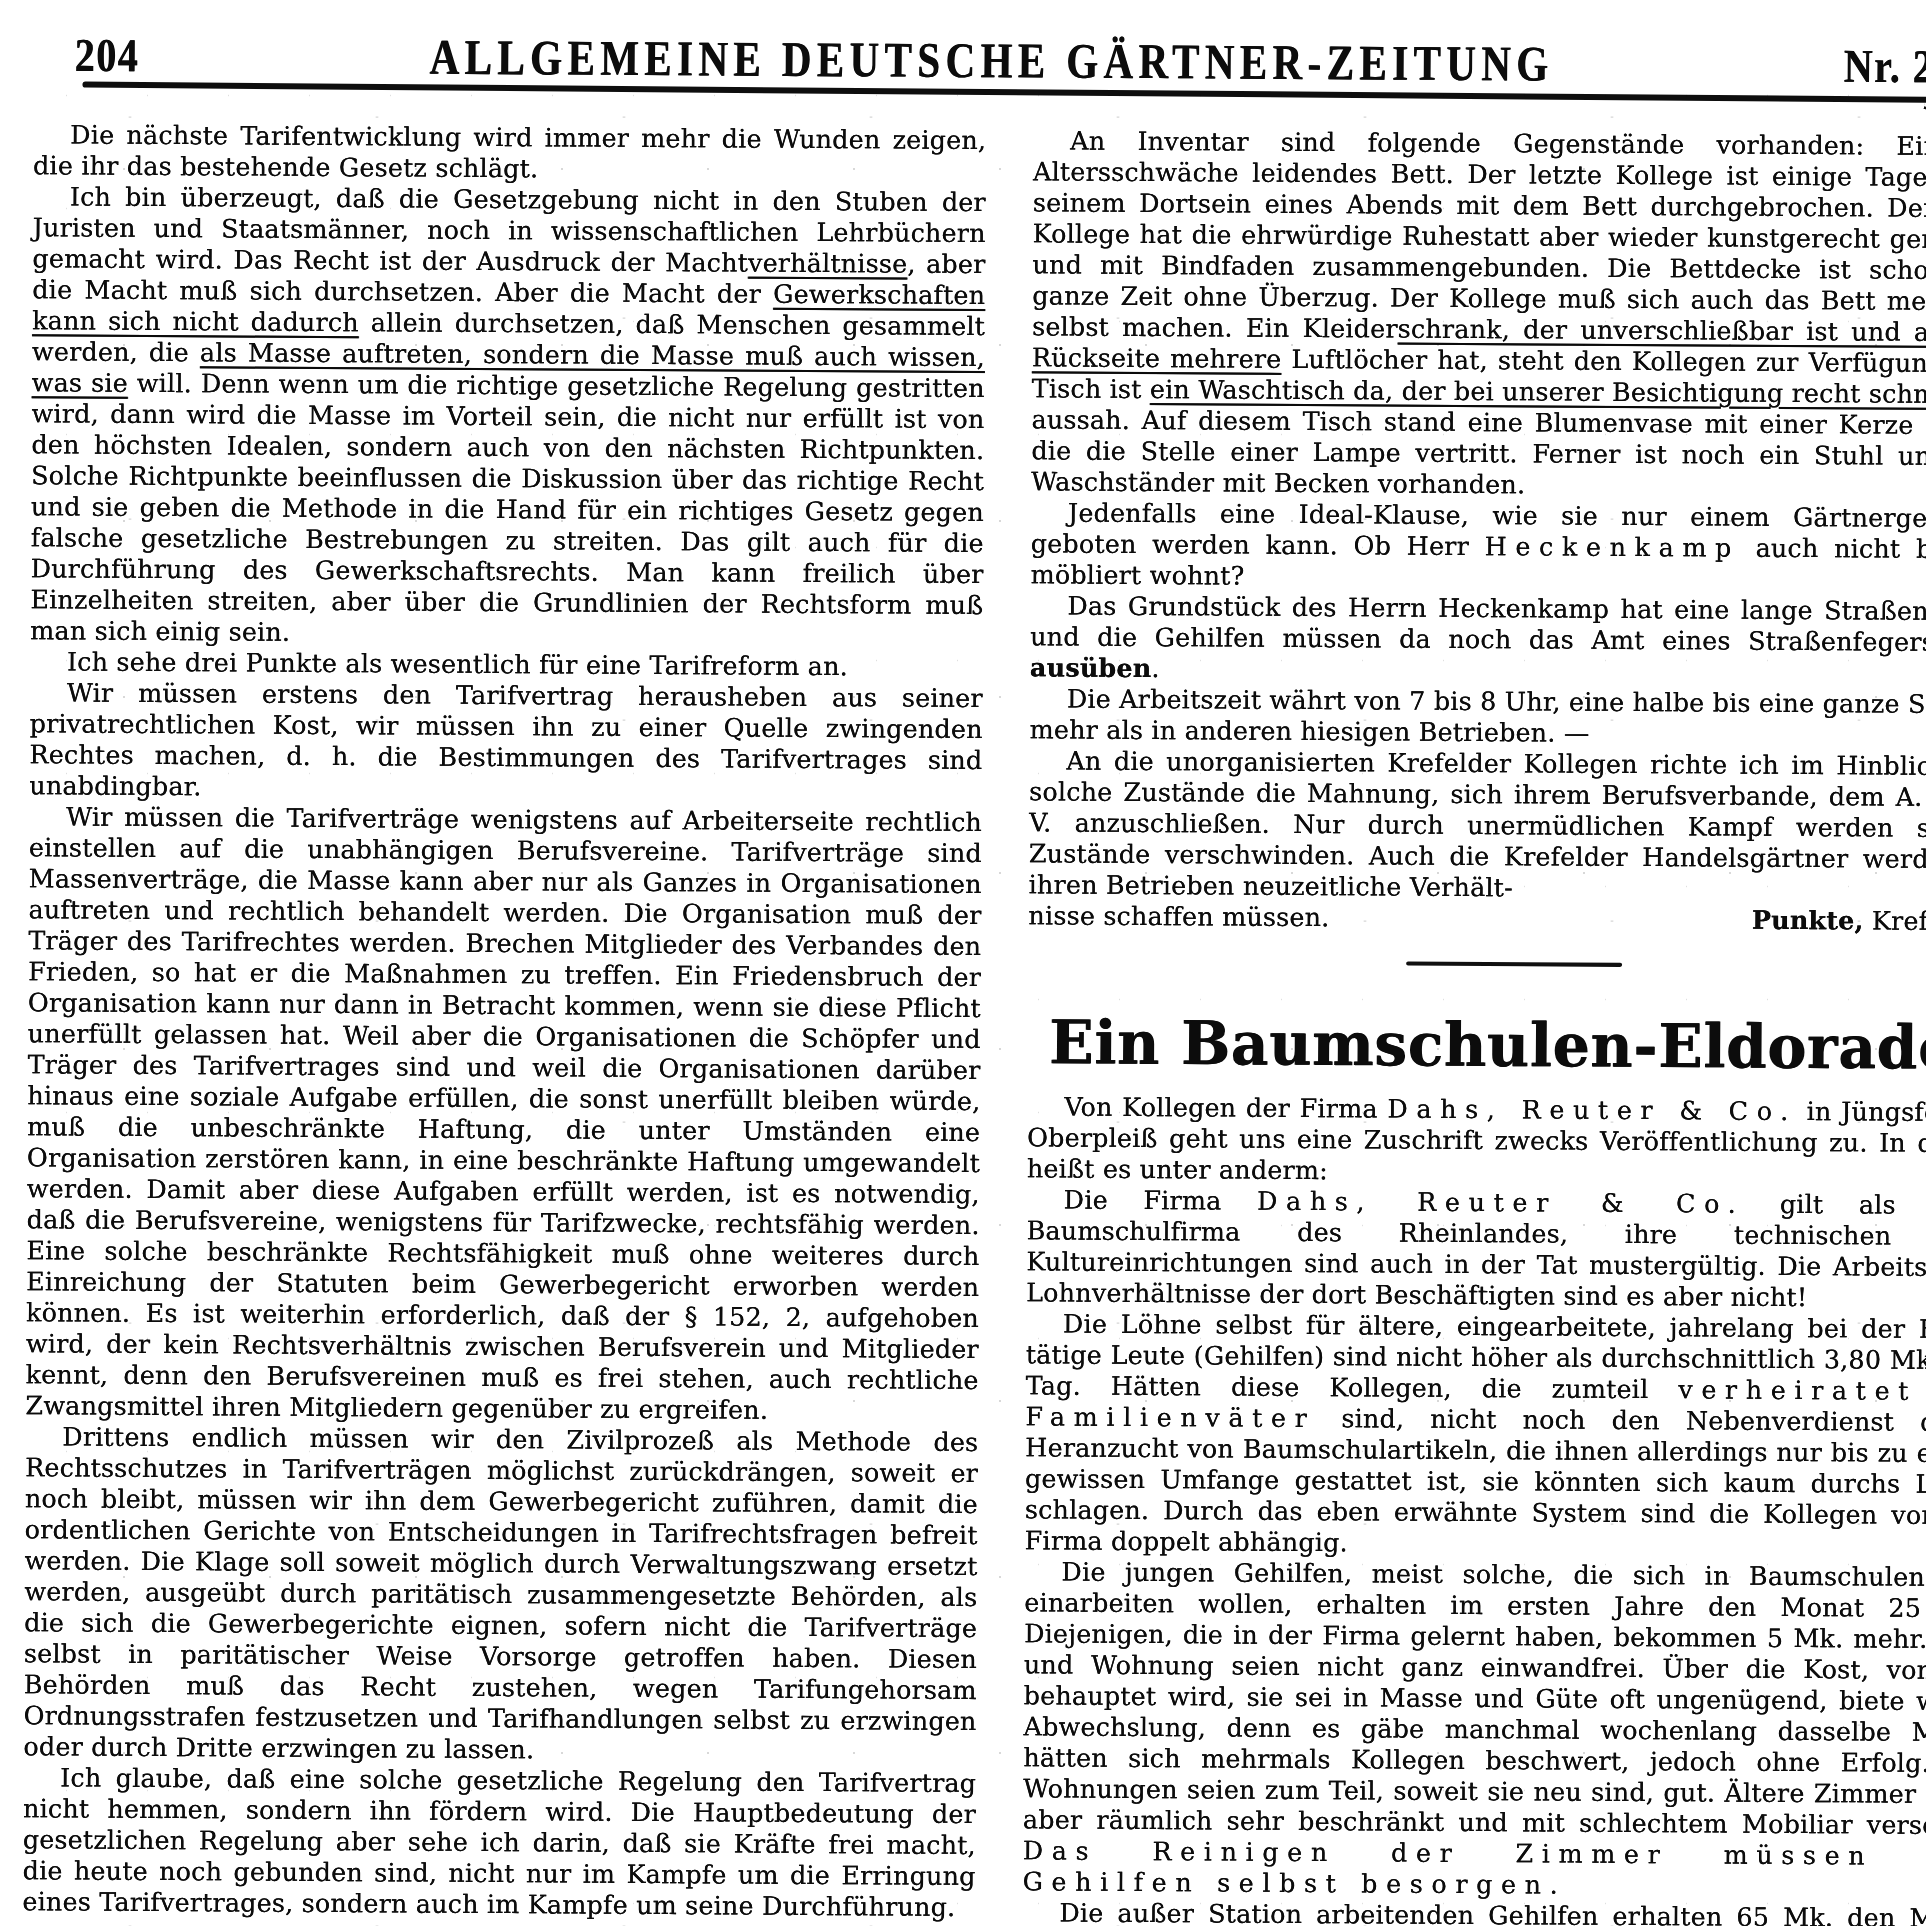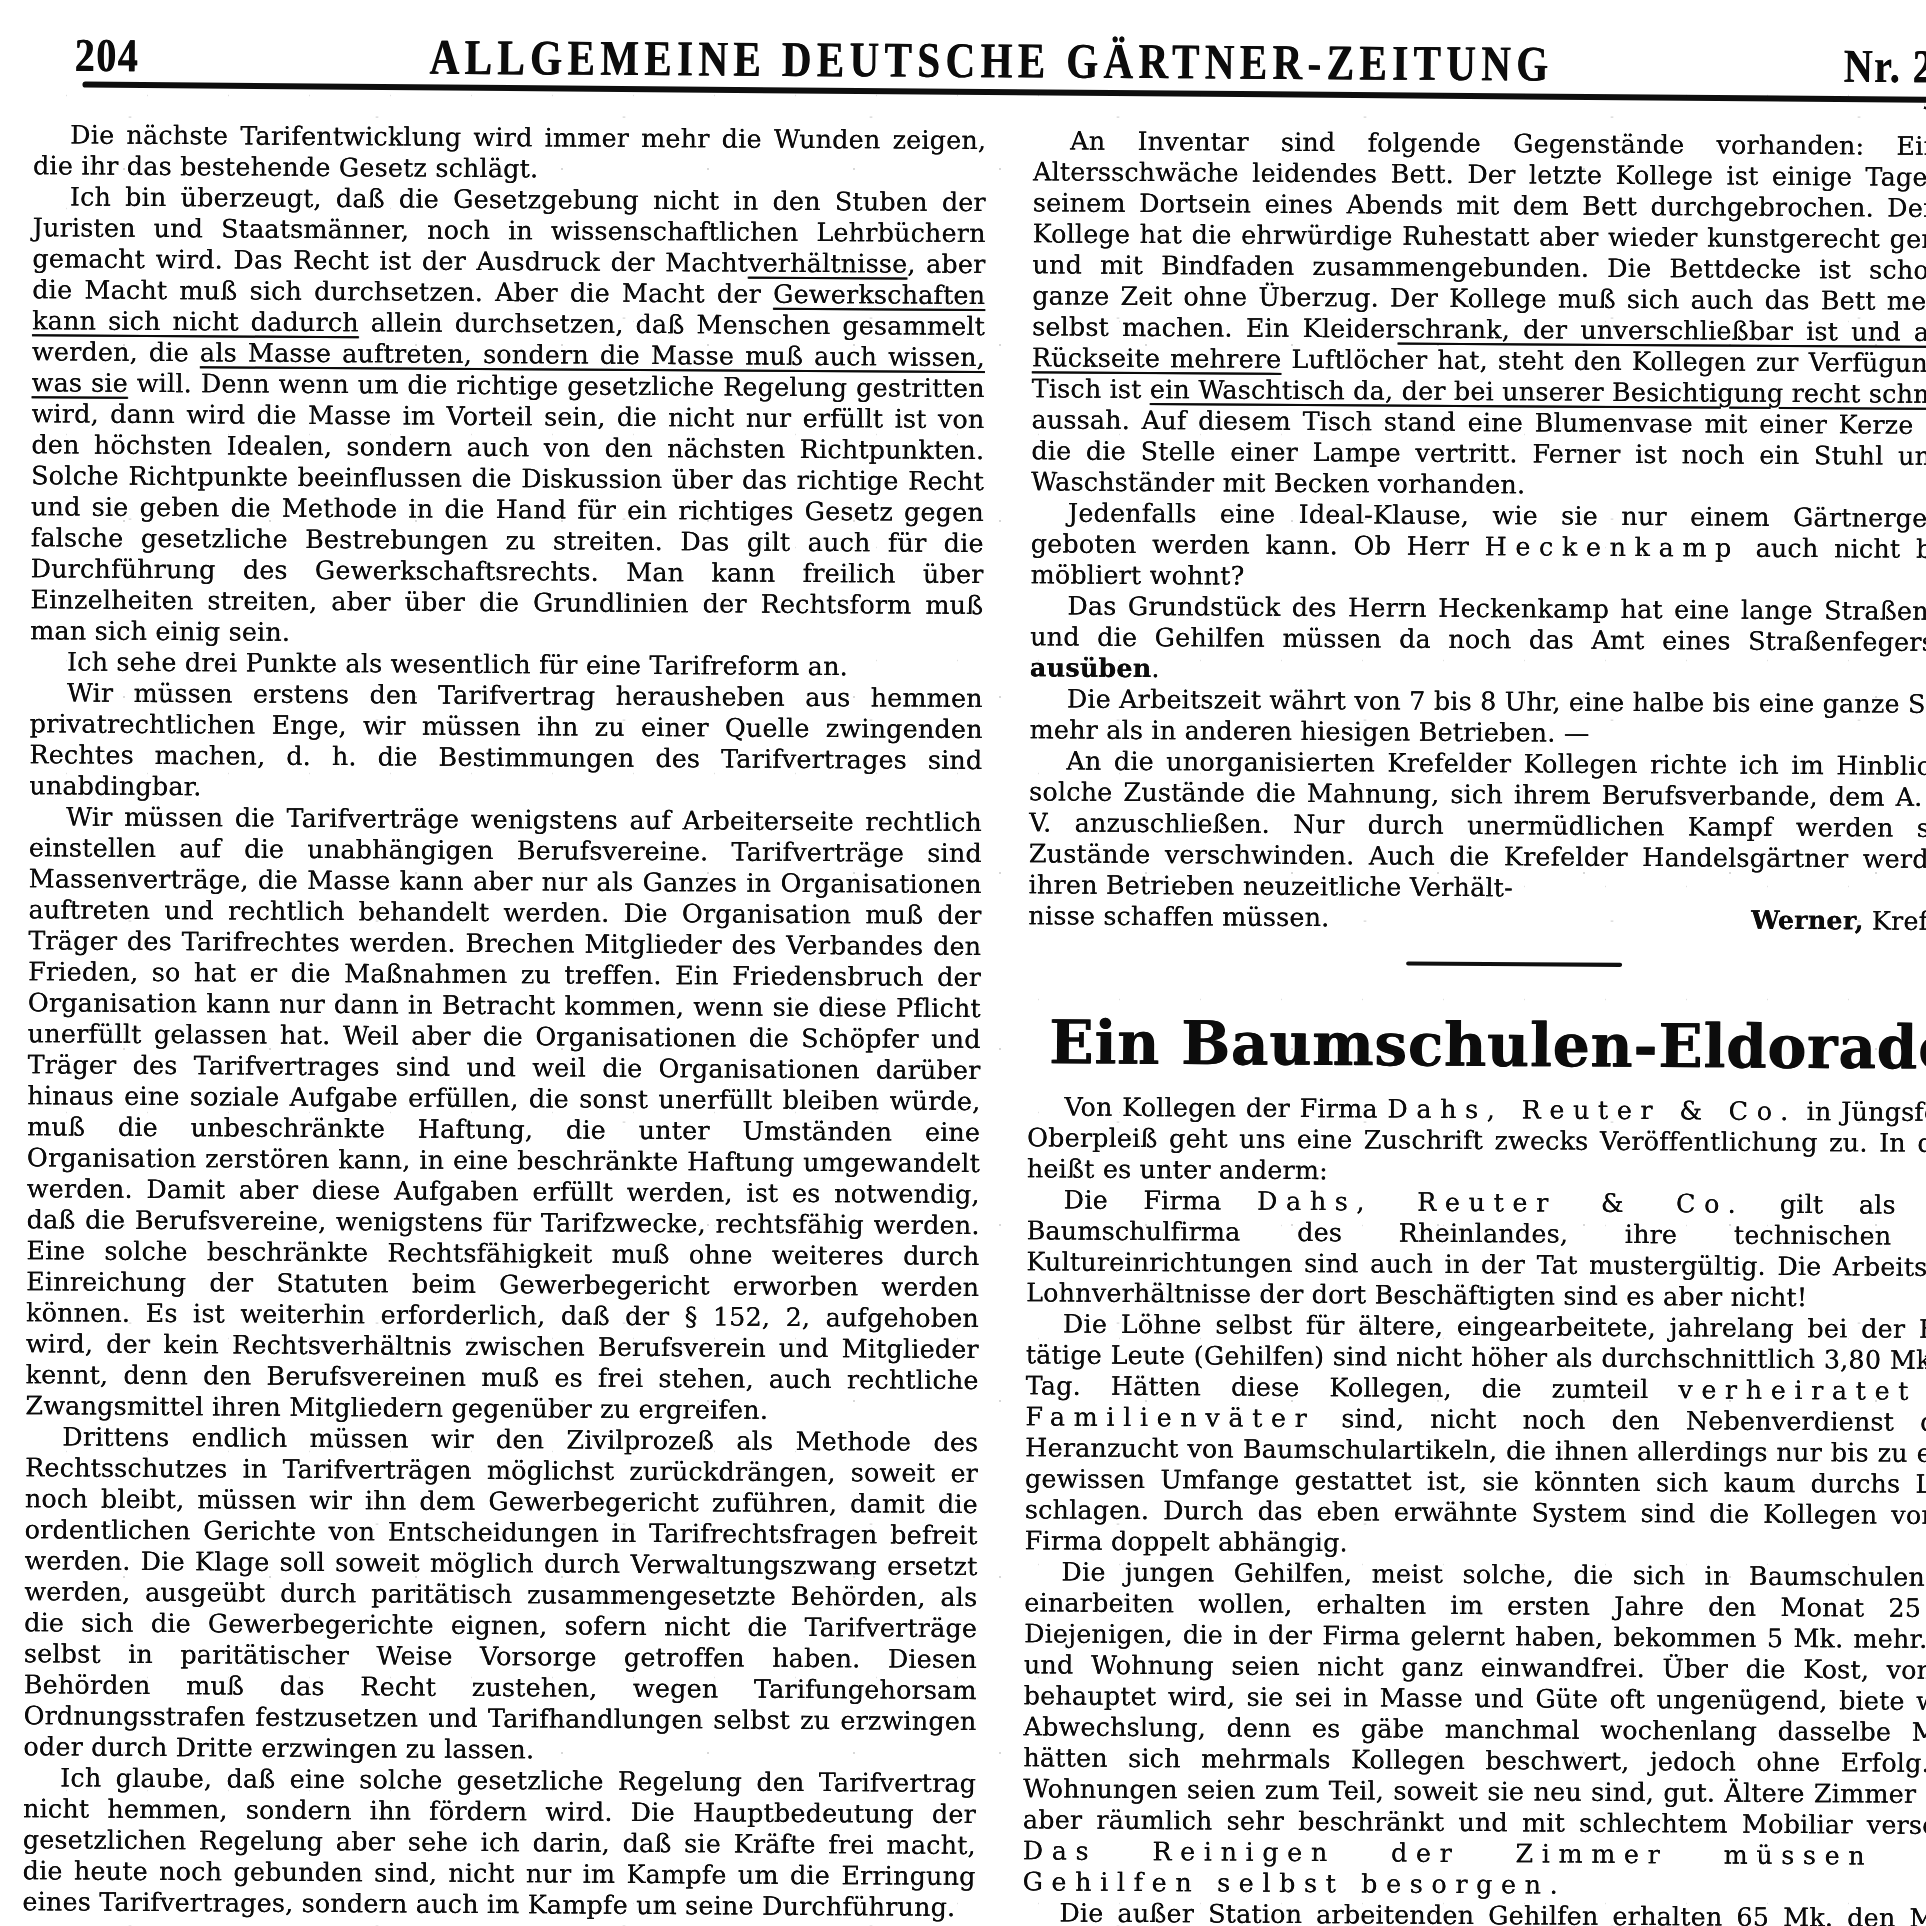--- a/index.html
+++ b/index.html
@@ -105,34 +105,34 @@
       <span class="title">ALLGEMEINE DEUTSCHE GÄRTNER-ZEITUNG</span>
       <span class="issue">Nr. 26</span>
     </div>
     <div class="masthead-rule"></div>
 
     <div class="columns">
       <div class="col col-left" id="col-left">
           <p class="para"><span class="run">Die nächste Tarifentwicklung wird immer mehr die Wunden zeigen, die ihr das bestehende Gesetz schlägt.</span></p>
           <p class="para"><span class="run">Ich bin überzeugt, daß die Gesetzgebung nicht in den Stuben der Juristen und Staatsmänner, noch in wissenschaftlichen Lehrbüchern gemacht wird. Das Recht ist der Ausdruck der Macht</span><span class="run marked">verhältnisse</span><span class="run">, aber die Macht muß sich durchsetzen. Aber die Macht der </span><span class="run marked">Gewerkschaften kann sich nicht dadurch</span><span class="run"> allein durchsetzen, daß Menschen gesammelt werden, die </span><span class="run marked">als Masse auftreten, sondern die Masse muß auch wissen, was sie</span><span class="run"> will. Denn wenn um die richtige gesetzliche Regelung gestritten wird, dann wird die Masse im Vorteil sein, die nicht nur erfüllt ist von den höchsten Idealen, sondern auch von den nächsten Richtpunkten. Solche Richtpunkte beeinflussen die Diskussion über das richtige Recht und sie geben die Methode in die Hand für ein richtiges Gesetz gegen falsche gesetzliche Bestrebungen zu streiten. Das gilt auch für die Durchführung des Gewerkschaftsrechts. Man kann freilich über Einzelheiten streiten, aber über die Grundlinien der Rechtsform muß man sich einig sein.</span></p>
           <p class="para"><span class="run">Ich sehe drei Punkte als wesentlich für eine Tarifreform an.</span></p>
-          <p class="para"><span class="run">Wir müssen erstens den Tarifvertrag herausheben aus hemmen privatrechtlichen Enge, wir müssen ihn zu einer Quelle zwingenden Rechtes machen, d. h. die Bestimmungen des Tarifvertrages sind unabdingbar.</span></p>
+          <p class="para"><span class="run">Wir müssen erstens den Tarifvertrag herausheben aus seiner privatrechtlichen Kost, wir müssen ihn zu einer Quelle zwingenden Rechtes machen, d. h. die Bestimmungen des Tarifvertrages sind unabdingbar.</span></p>
           <p class="para"><span class="run">Wir müssen die Tarifverträge wenigstens auf Arbeiterseite rechtlich einstellen auf die unabhängigen Berufsvereine. Tarifverträge sind Massenverträge, die Masse kann aber nur als Ganzes in Organisationen auftreten und rechtlich behandelt werden. Die Organisation muß der Träger des Tarifrechtes werden. Brechen Mitglieder des Verbandes den Frieden, so hat er die Maßnahmen zu treffen. Ein Friedensbruch der Organisation kann nur dann in Betracht kommen, wenn sie diese Pflicht unerfüllt gelassen hat. Weil aber die Organisationen die Schöpfer und Träger des Tarifvertrages sind und weil die Organisationen darüber hinaus eine soziale Aufgabe erfüllen, die sonst unerfüllt bleiben würde, muß die unbeschränkte Haftung, die unter Umständen eine Organisation zerstören kann, in eine beschränkte Haftung umgewandelt werden. Damit aber diese Aufgaben erfüllt werden, ist es notwendig, daß die Berufsvereine, wenigstens für Tarifzwecke, rechtsfähig werden. Eine solche beschränkte Rechtsfähigkeit muß ohne weiteres durch Einreichung der Statuten beim Gewerbegericht erworben werden können. Es ist weiterhin erforderlich, daß der § 152, 2, aufgehoben wird, der kein Rechtsverhältnis zwischen Berufsverein und Mitglieder kennt, denn den Berufsvereinen muß es frei stehen, auch rechtliche Zwangsmittel ihren Mitgliedern gegenüber zu ergreifen.</span></p>
           <p class="para"><span class="run">Drittens endlich müssen wir den Zivilprozeß als Methode des Rechtsschutzes in Tarifverträgen möglichst zurückdrängen, soweit er noch bleibt, müssen wir ihn dem Gewerbegericht zuführen, damit die ordentlichen Gerichte von Entscheidungen in Tarifrechtsfragen befreit werden. Die Klage soll soweit möglich durch Verwaltungszwang ersetzt werden, ausgeübt durch paritätisch zusammengesetzte Behörden, als die sich die Gewerbegerichte eignen, sofern nicht die Tarifverträge selbst in paritätischer Weise Vorsorge getroffen haben. Diesen Behörden muß das Recht zustehen, wegen Tarifungehorsam Ordnungsstrafen festzusetzen und Tarifhandlungen selbst zu erzwingen oder durch Dritte erzwingen zu lassen.</span></p>
           <p class="para"><span class="run">Ich glaube, daß eine solche gesetzliche Regelung den Tarifvertrag nicht hemmen, sondern ihn fördern wird. Die Hauptbedeutung der gesetzlichen Regelung aber sehe ich darin, daß sie Kräfte frei macht, die heute noch gebunden sind, nicht nur im Kampfe um die Erringung eines Tarifvertrages, sondern auch im Kampfe um seine Durchführung.</span></p>
         </div>
       <div class="col col-right" id="col-right">
           <p class="para"><span class="run">An Inventar sind folgende Gegenstände vorhanden: Ein an Altersschwäche leidendes Bett. Der letzte Kollege ist einige Tage nach seinem Dortsein eines Abends mit dem Bett durchgebrochen. Derselbe Kollege hat die ehrwürdige Ruhestatt aber wieder kunstgerecht genagelt und mit Bindfaden zusammengebunden. Die Bettdecke ist schon die ganze Zeit ohne Überzug. Der Kollege muß sich auch das Bett meistens selbst machen. Ein Kleider</span><span class="run marked">schrank, der unverschließbar ist und an der Rückseite mehrere</span><span class="run"> Luftlöcher hat, steht den Kollegen zur Verfügung. Als Tisch ist </span><span class="run marked">ein Waschtisch da, der bei unserer Besichtigung recht schmutzig</span><span class="run"> aussah. Auf diesem Tisch stand eine Blumenvase mit einer Kerze darin, die die Stelle einer Lampe vertritt. Ferner ist noch ein Stuhl und ein Waschständer mit Becken vorhanden.</span></p>
           <p class="para"><span class="run">Jedenfalls eine Ideal-Klause, wie sie nur einem Gärtnergehilfen geboten werden kann. Ob Herr </span><span class="run spaced">Heckenkamp</span><span class="run"> auch nicht besser möbliert wohnt?</span></p>
           <p class="para"><span class="run">Das Grundstück des Herrn Heckenkamp hat eine lange Straßenfront, und die Gehilfen müssen da noch das Amt eines Straßenfegers </span><span class="run bold">mit ausüben</span><span class="run">.</span></p>
           <p class="para"><span class="run">Die Arbeitszeit währt von 7 bis 8 Uhr, eine halbe bis eine ganze Stunde mehr als in anderen hiesigen Betrieben. —</span></p>
           <p class="para"><span class="run">An die unorganisierten Krefelder Kollegen richte ich im Hinblick auf solche Zustände die Mahnung, sich ihrem Berufsverbande, dem A. D. G. V. anzuschließen. Nur durch unermüdlichen Kampf werden solche Zustände verschwinden. Auch die Krefelder Handelsgärtner werden in ihren Betrieben neuzeitliche Verhält-</span></p>
           <div class="sigline">
             <span class="sig-left">nisse schaffen müssen.</span>
-            <span class="sig-right"><span class="run bold">Werner,</span><span class="run"> Krefeld.</span></span>
+            <span class="sig-right"><span class="run bold">Punkte,</span><span class="run"> Krefeld.</span></span>
           </div>
           <h2 class="article-heading">Ein Baumschulen-Eldorado.</h2>
           <p class="para"><span class="run">Von Kollegen der Firma </span><span class="run spaced">Dahs, Reuter &amp; Co.</span><span class="run"> in Jüngsfeld b. Oberpleiß geht uns eine Zuschrift zwecks Veröffentlichung zu. In dieser heißt es unter anderm:</span></p>
           <p class="para"><span class="run">Die Firma </span><span class="run spaced">Dahs, Reuter &amp; Co.</span><span class="run"> gilt als erste Baumschulfirma des Rheinlandes, ihre technischen und Kultureinrichtungen sind auch in der Tat mustergültig. Die Arbeits- und Lohnverhältnisse der dort Beschäftigten sind es aber nicht!</span></p>
           <p class="para"><span class="run">Die Löhne selbst für ältere, eingearbeitete, jahrelang bei der Firma tätige Leute (Gehilfen) sind nicht höher als durchschnittlich 3,80 Mk. den Tag. Hätten diese Kollegen, die zumteil </span><span class="run spaced">verheiratet</span><span class="run"> und </span><span class="run spaced">Familienväter</span><span class="run"> sind, nicht noch den Nebenverdienst durch Heranzucht von Baumschulartikeln, die ihnen allerdings nur bis zu einem gewissen Umfange gestattet ist, sie könnten sich kaum durchs Leben schlagen. Durch das eben erwähnte System sind die Kollegen von der Firma doppelt abhängig.</span></p>
           <p class="para"><span class="run">Die jungen Gehilfen, meist solche, die sich in Baumschulen erst einarbeiten wollen, erhalten im ersten Jahre den Monat 25 Mk. Diejenigen, die in der Firma gelernt haben, bekommen 5 Mk. mehr. Kost und Wohnung seien nicht ganz einwandfrei. Über die Kost, von der behauptet wird, sie sei in Masse und Güte oft ungenügend, biete wenig Abwechslung, denn es gäbe manchmal wochenlang dasselbe Menu, hätten sich mehrmals Kollegen beschwert, jedoch ohne Erfolg. Die Wohnungen seien zum Teil, soweit sie neu sind, gut. Ältere Zimmer seien aber räumlich sehr beschränkt und mit schlechtem Mobiliar versehen. </span><span class="run spaced">Das Reinigen der Zimmer müssen die Gehilfen selbst besorgen.</span></p>
           <p class="para"><span class="run">Die außer Station arbeitenden Gehilfen erhalten 65 Mk. den Monat und weiter nichts. Die Arbeiter im Durchschnitt 3 Mk. bis 3,50 Mk., einige auch weniger.</span></p>
         </div>
     </div>
   </div>

